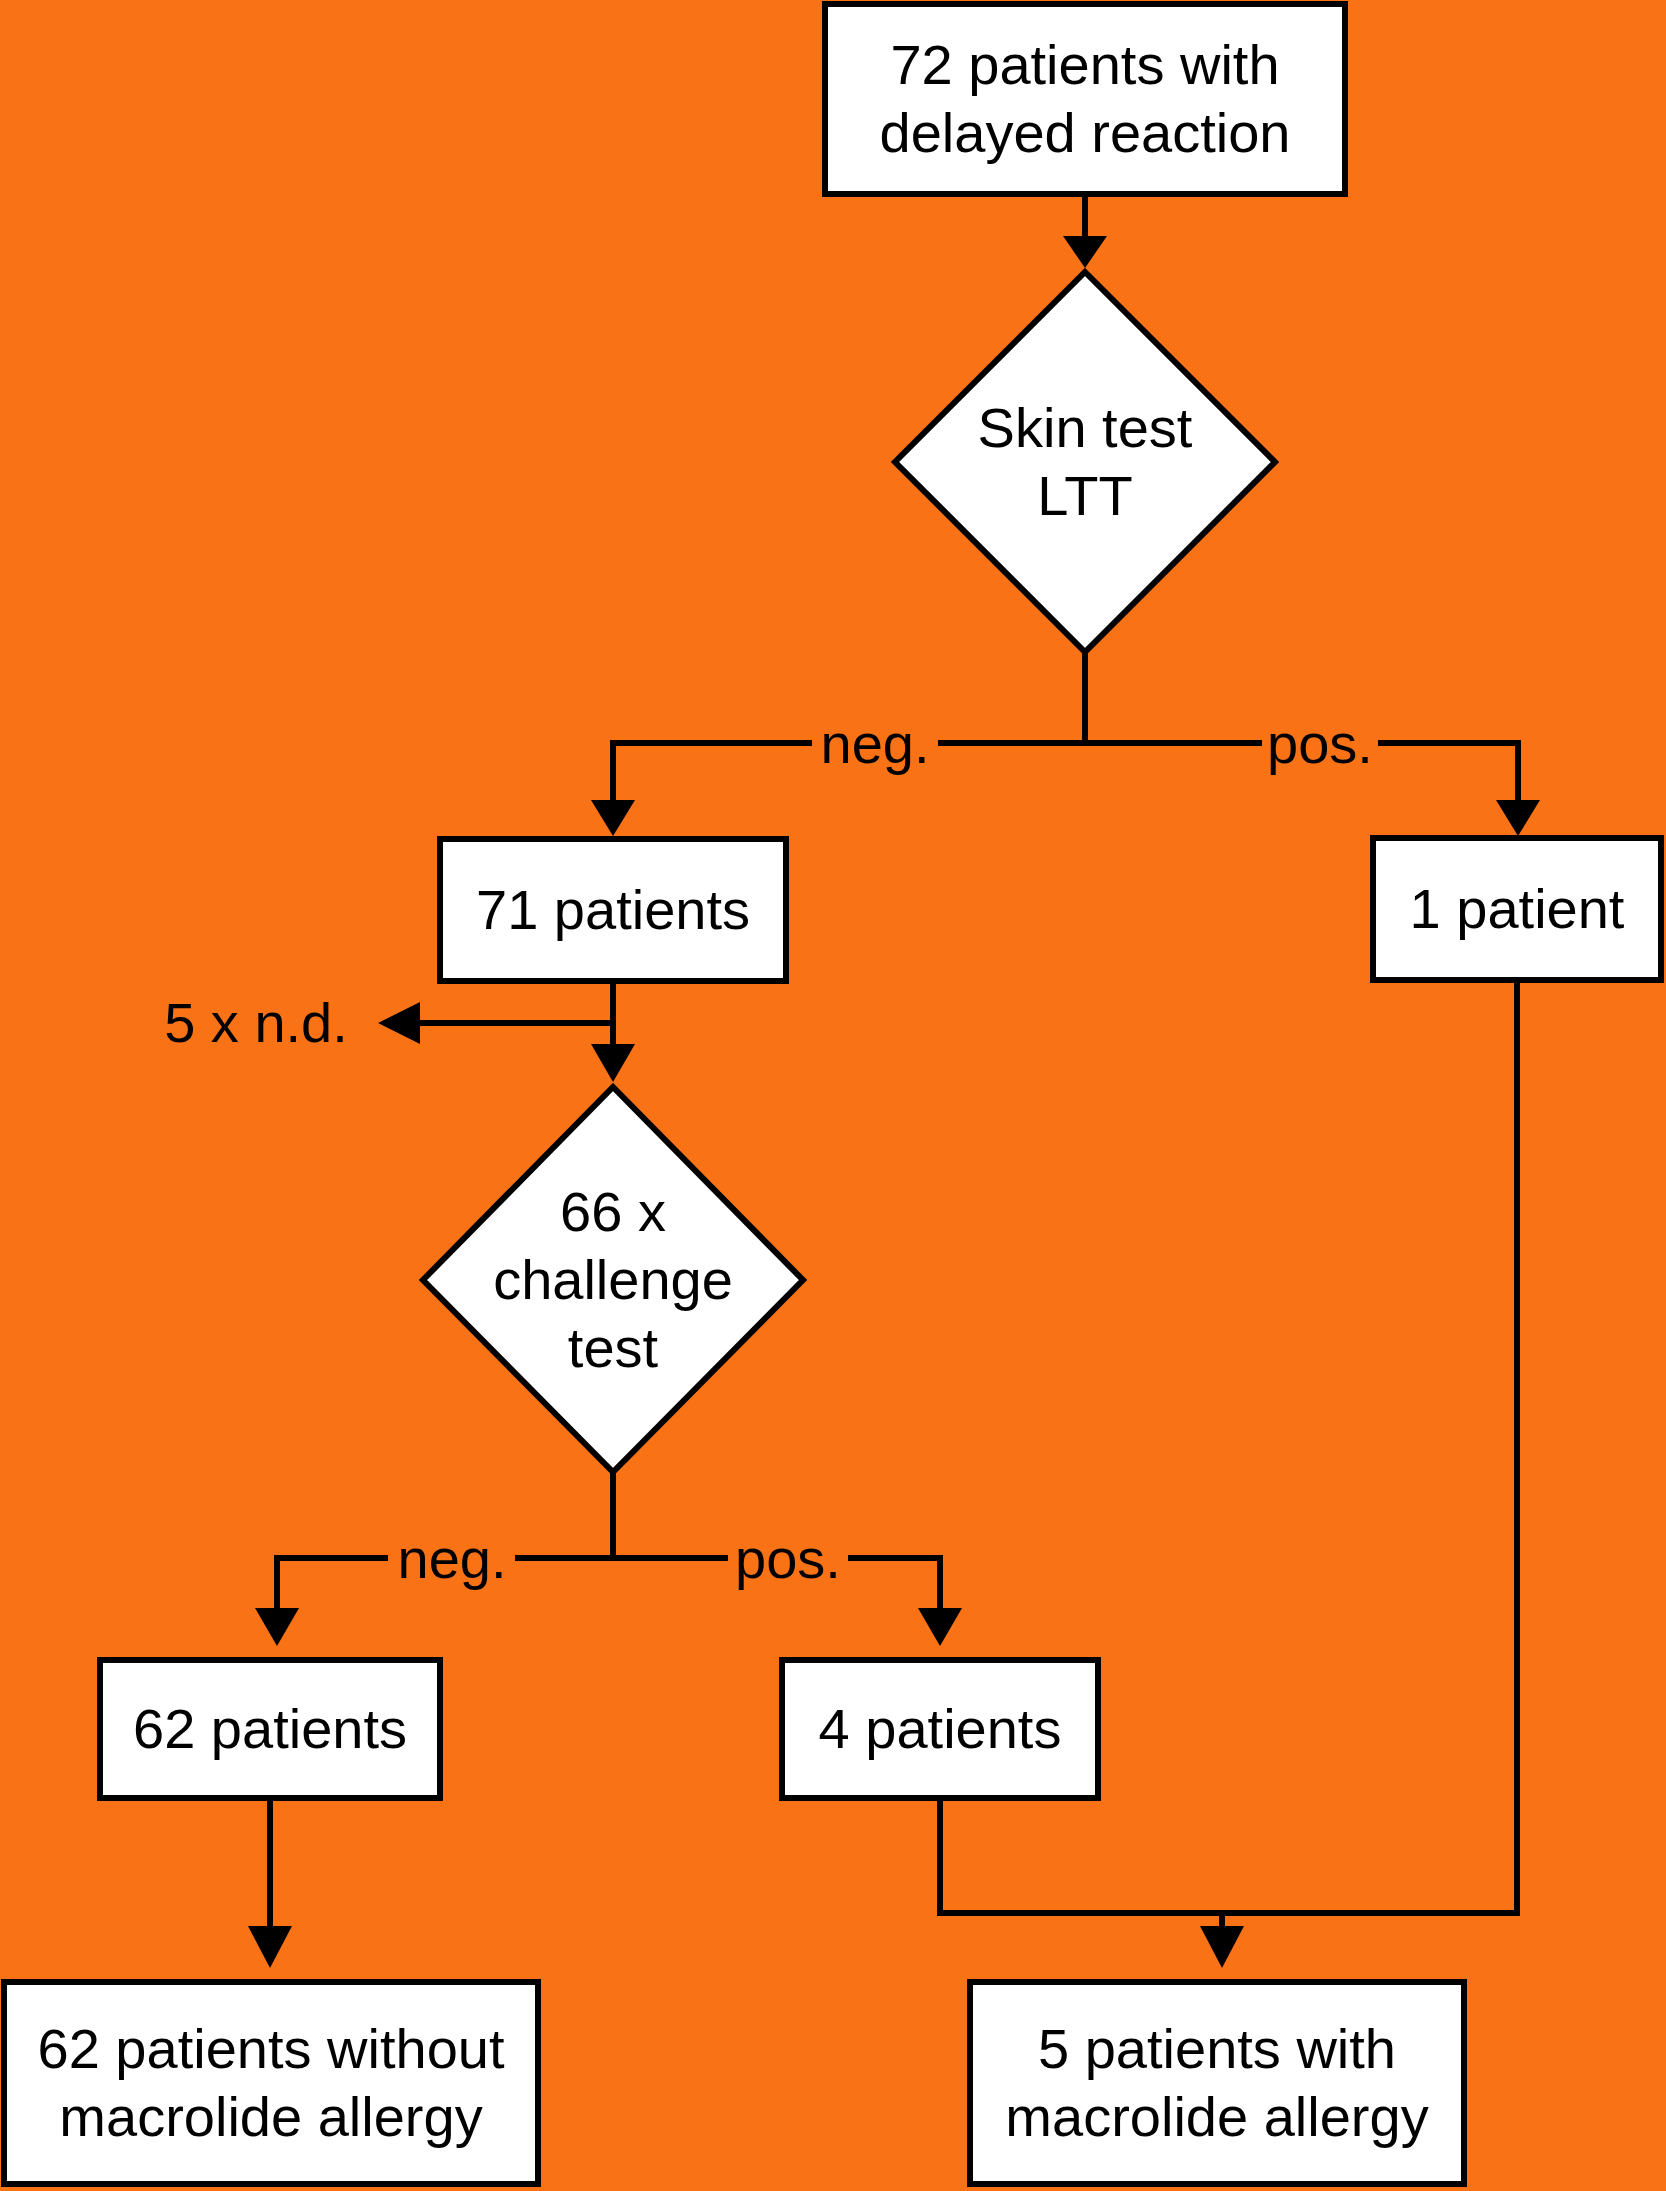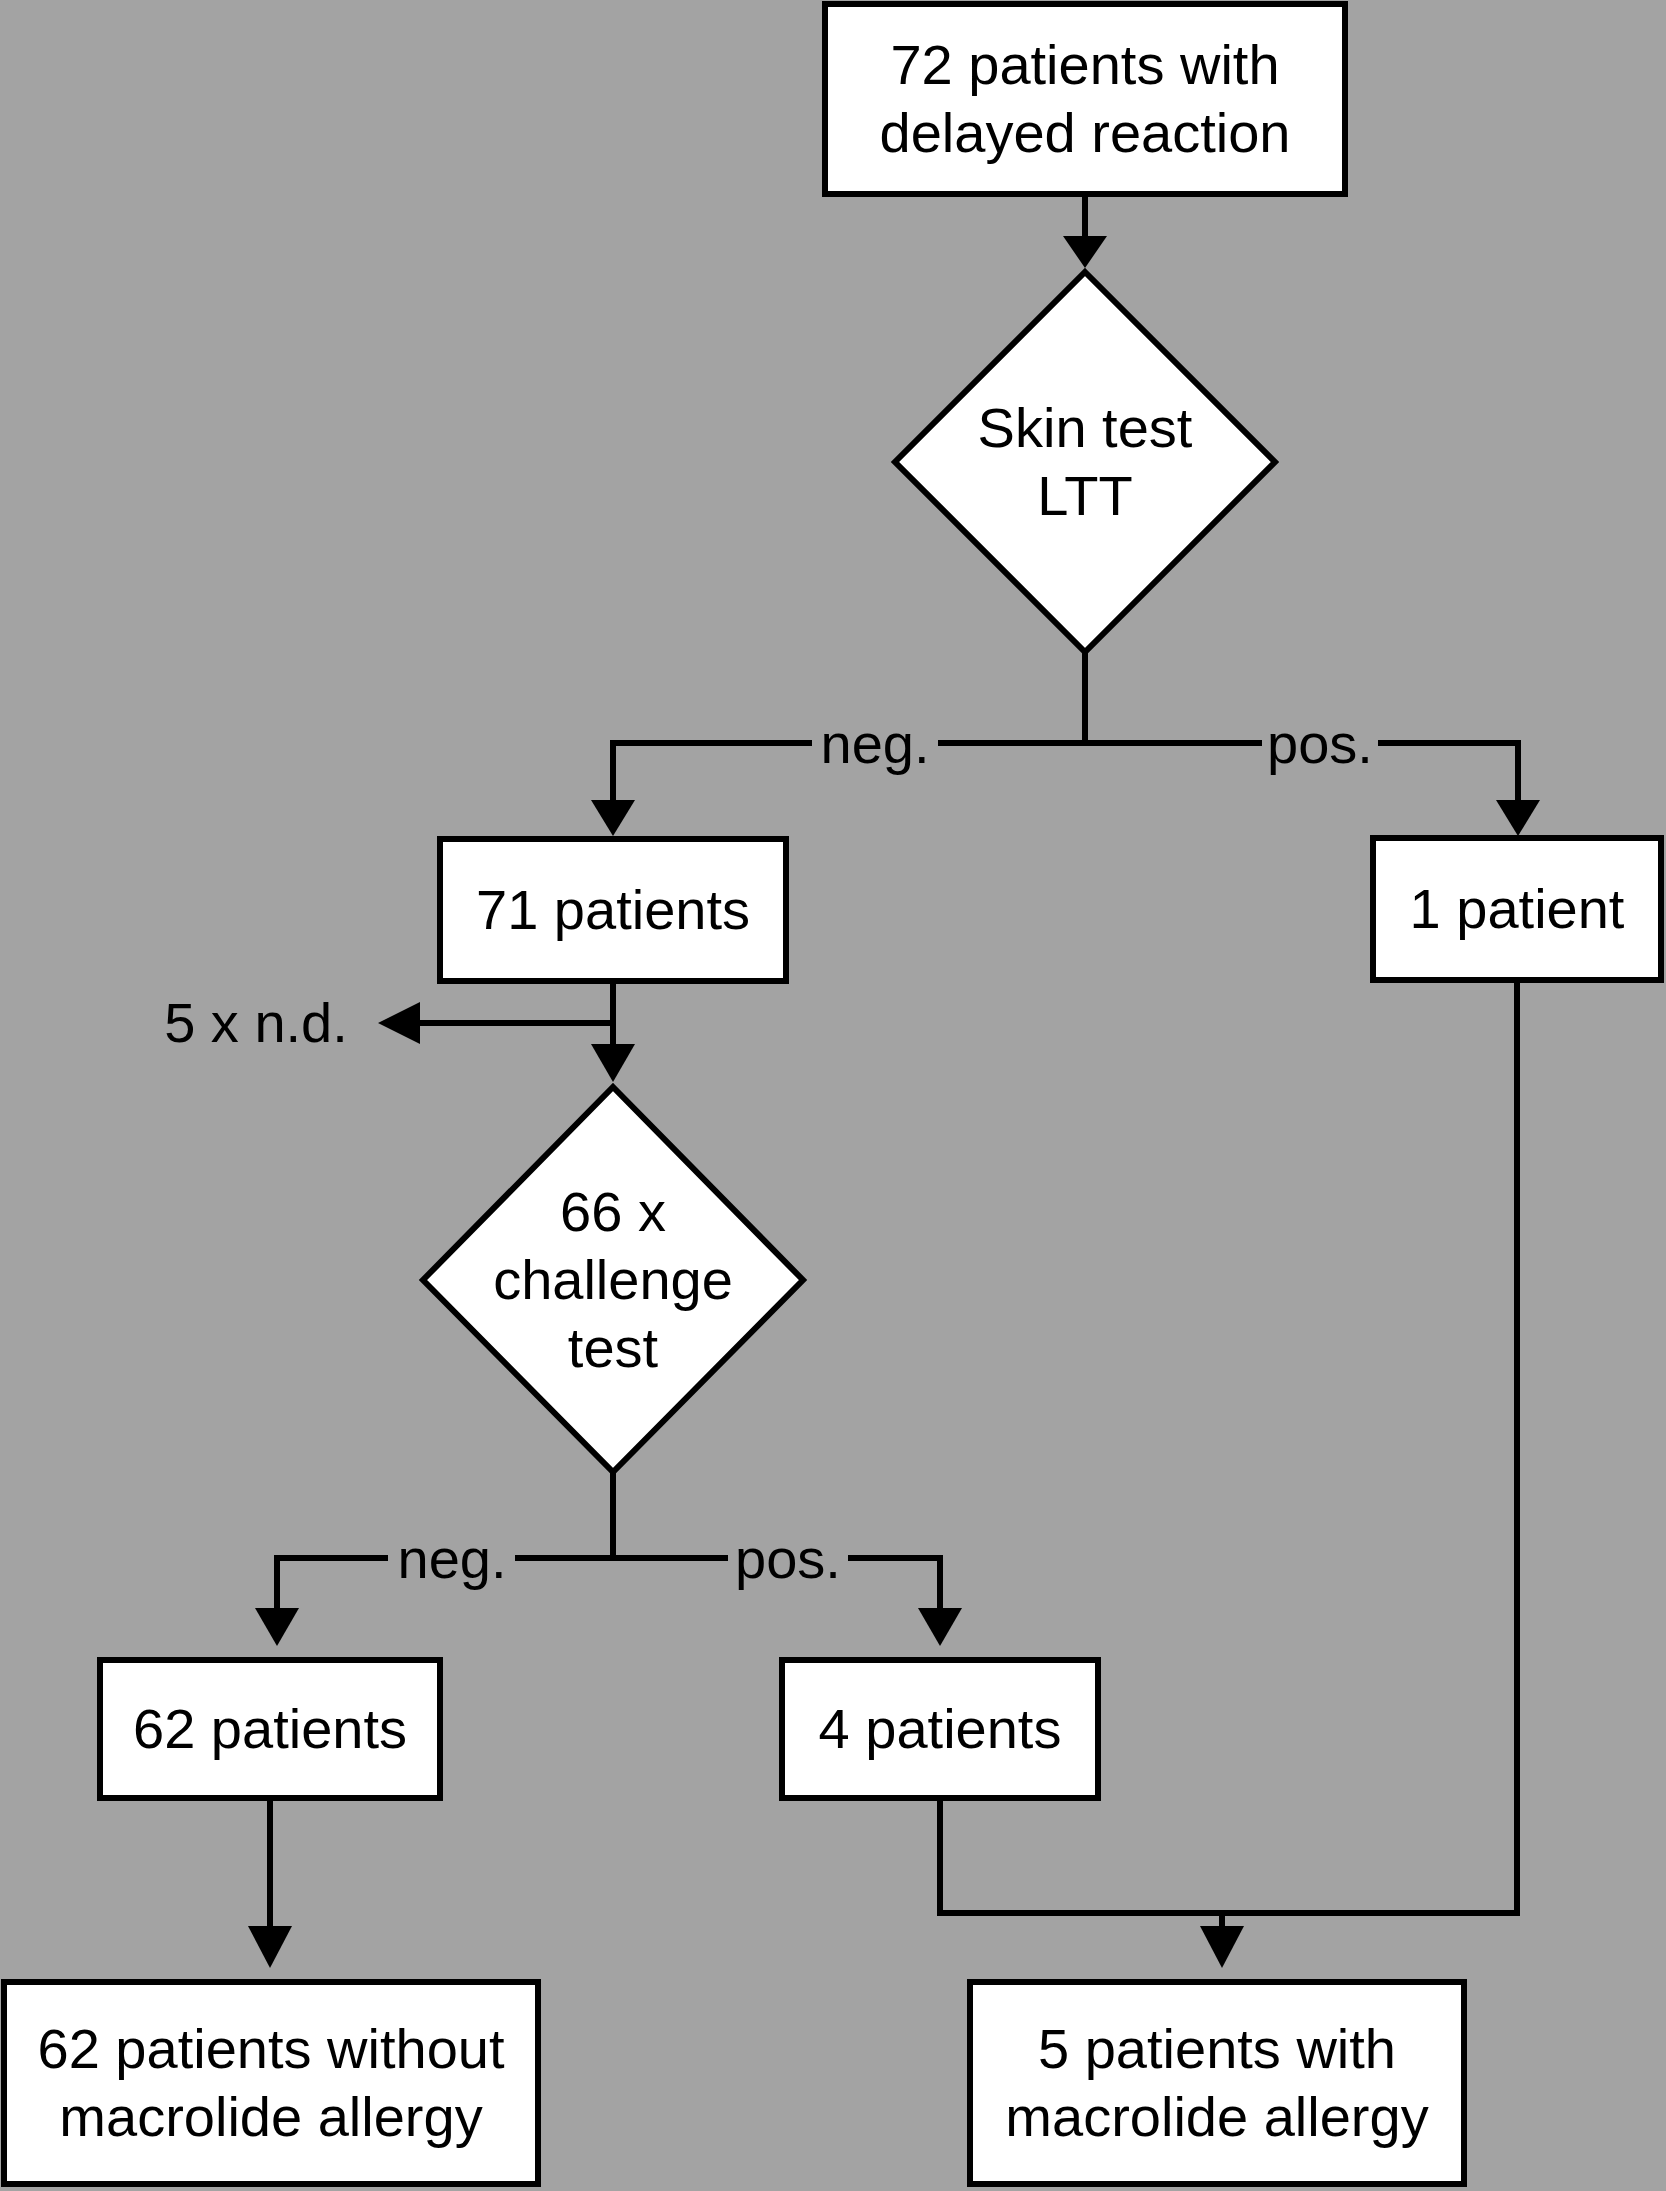--- a/index.html
+++ b/index.html
@@ -4,21 +4,21 @@
 <style>
   html, body {
     margin: 0;
     padding: 0;
     background: #ffffff;
   }
   #stage {
     position: relative;
     width: 1666px;
     height: 2191px;
-    background: #a3a3a3;
+    background: #f97316;
     font-family: "Liberation Sans", sans-serif;
   }
   svg {
     display: block;
     width: 1666px;
     height: 2191px;
   }
   .shape {
     fill: #ffffff;
     stroke: #000000;

